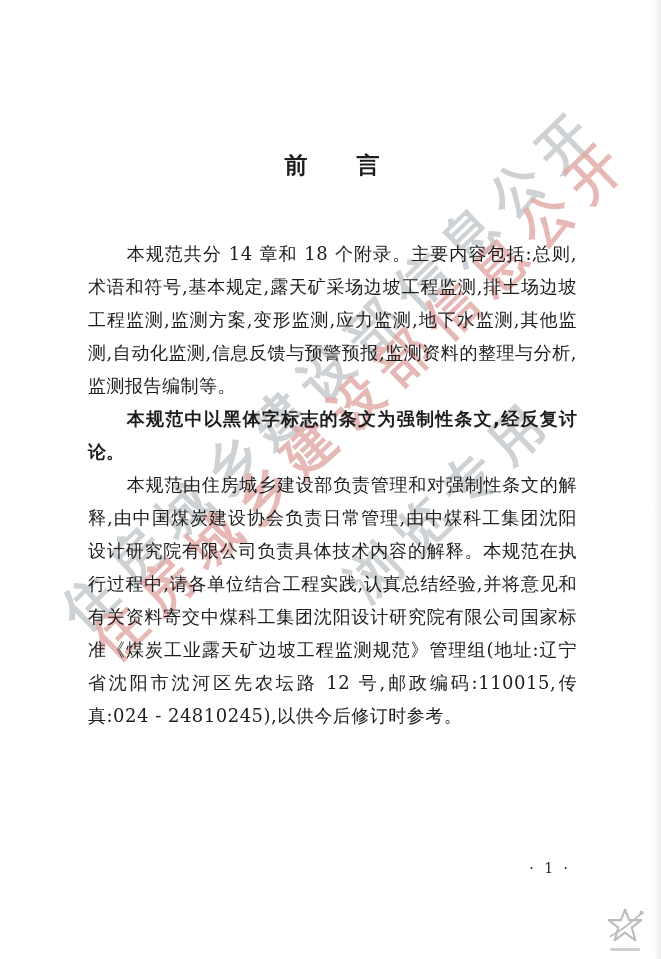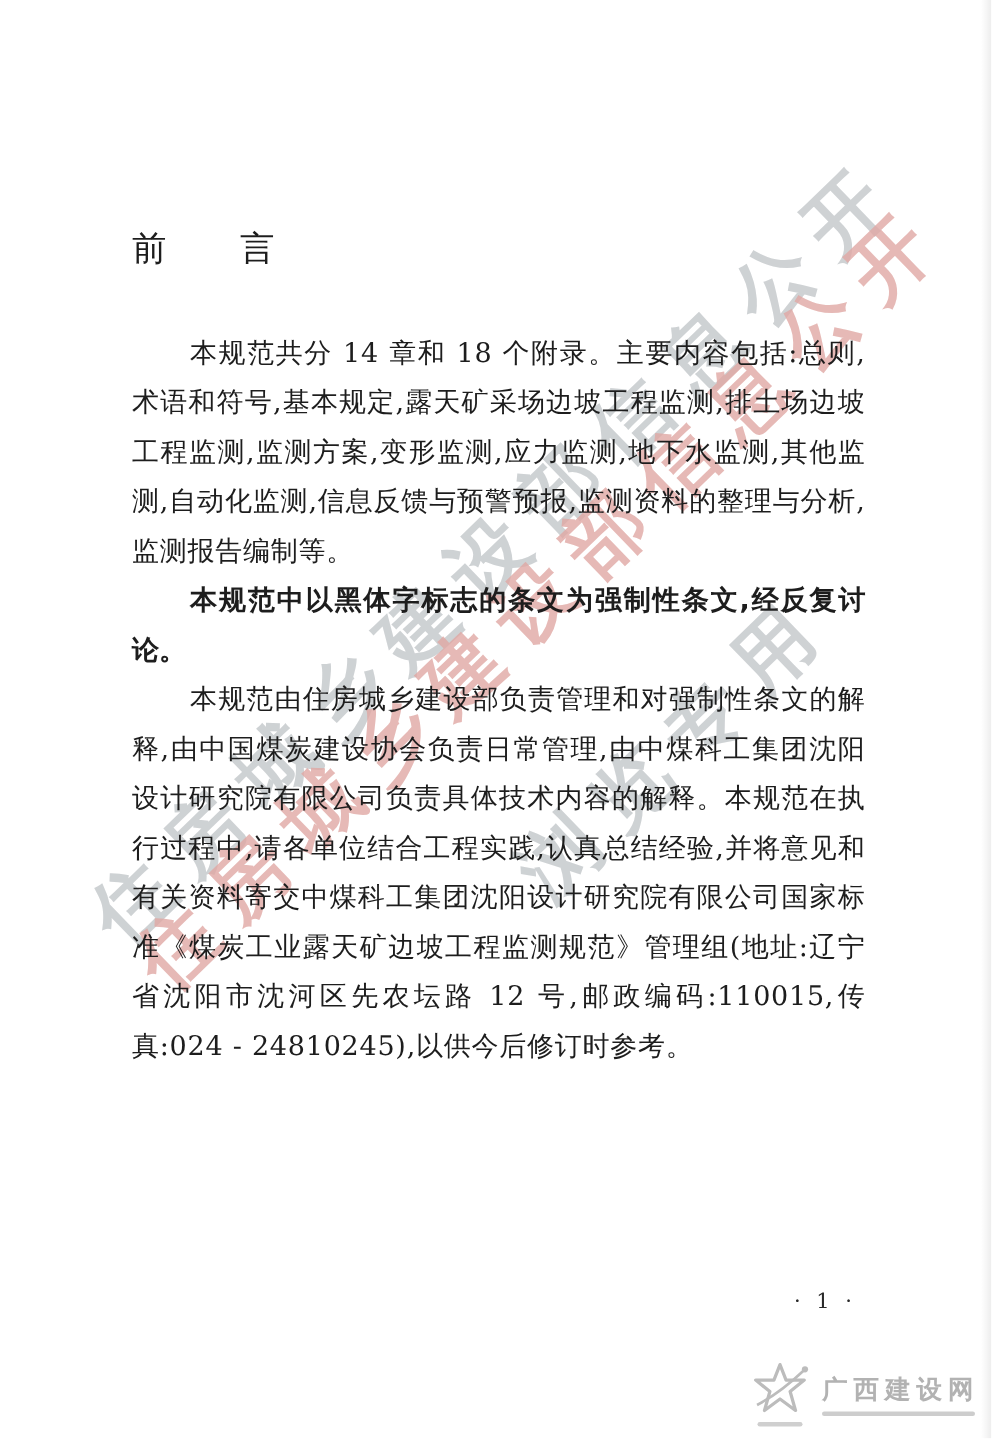--- a/index.html
+++ b/index.html
@@ -17,21 +17,21 @@
     position:absolute;font-size:52px;line-height:1;letter-spacing:14px;white-space:nowrap;
     transform:rotate(-44deg);transform-origin:0 50%;
     font-family:"DejaVu Sans","Liberation Sans",sans-serif;font-weight:bold;opacity:.8;
   }
   .wm-gray-main{left:70px;top:594px;}
   .wm-pink-main{left:100px;top:624px;}
   .wm-browse{left:355px;top:564px;}
   
   .content{position:absolute;left:88px;top:150px;width:489px;z-index:1;}
   .title{
-    margin:0 0 38px 0;font-size:23px;font-weight:normal;letter-spacing:1px;
+    margin:0 0 56px 0;text-align:center;font-size:23px;font-weight:bold;letter-spacing:1px;
   }
   p.body{
     margin:0;font-size:18px;line-height:33px;text-align:justify;
     text-indent:2.15em;letter-spacing:0.5px;
   }
   p.bold-sans, .bold-sans{
     font-family:"DejaVu Sans","Liberation Sans",sans-serif;font-weight:bold;letter-spacing:0;
   }
   
   .page-number{
@@ -77,20 +77,16 @@
     <div class="star-wrap">
       <span>
         <svg width="42" height="36" viewBox="0 0 44 40">
           <path d="M22 3 L26.5 14.5 L40 14.5 L29.5 23 L33.5 37 L22 28.5 L10.5 37 L14.5 23 L4 14.5 L17.5 14.5 Z" fill="none" stroke="#bcbcbc" stroke-width="2.4" stroke-linejoin="round"></path>
           <path d="M5 33 Q 22 24 40 7" fill="none" stroke="#bcbcbc" stroke-width="2"></path>
           <circle cx="40.5" cy="6.5" r="2.3" fill="#bcbcbc"></circle>
         </svg>
       </span>
       <div class="star-caption"></div>
     </div>
-    <div class="text-wrap">
-      <span class="cn">广西建设网</span>
-      <div class="tagline"></div>
-    </div>
   </div>
 
   <div class="page-edge"></div>
 </div>
 
 </body></html>

